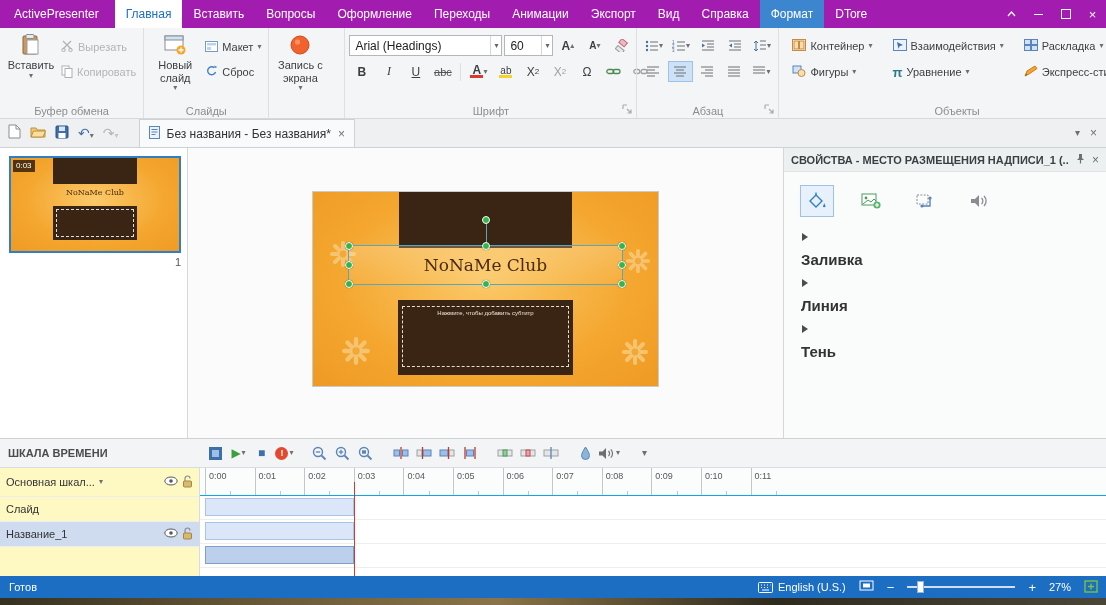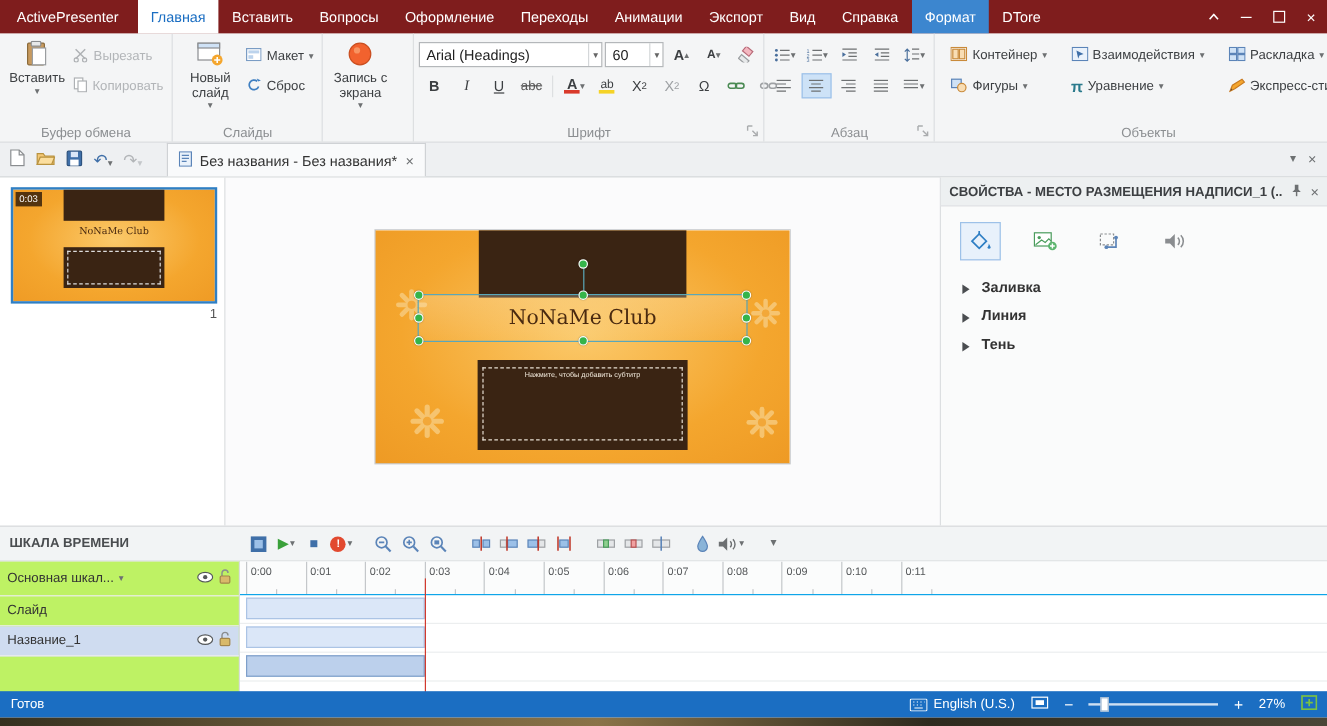--- a/index.html
+++ b/index.html
@@ -1,20 +1,20 @@
 <!DOCTYPE html>
 <html><head>
 <meta charset="utf-8">
 <style>
   html,body{margin:0;padding:0;background:#444;}
   #app{position:relative;width:1106px;height:605px;background:#fff;overflow:hidden;
        font-family:"Liberation Sans","DejaVu Sans",sans-serif;font-size:12px;color:#333;}
 
   
-  .titlebar{position:absolute;top:0;left:0;right:0;height:28px;background:#7f1d1d;display:flex;align-items:stretch;color:#fff;}
+  .titlebar{position:absolute;top:0;left:0;right:0;height:28px;background:#a21caf;display:flex;align-items:stretch;color:#fff;}
   .app-name{display:flex;align-items:center;padding:0 16px 0 14px;font-size:12px;}
   .titletabs{display:flex;}
   .titletab{display:flex;align-items:center;padding:0 11px;font-size:12px;cursor:default;white-space:nowrap;}
   .titletab.active{background:#fff;color:#1b6ec2;}
   .titletab.contextual{background:#3c86cf;}
   .win-controls{margin-left:auto;display:flex;}
   .win-btn{width:27px;display:flex;align-items:center;justify-content:center;font-size:13px;}
   .min-glyph{width:9px;height:1px;background:#fff;display:block;}
   .max-glyph{width:8px;height:8px;border:1px solid #fff;display:block;}
 
@@ -77,30 +77,30 @@
   .rot-line{position:absolute;left:50%;top:-26px;width:1px;height:26px;background:#5aa7b9;}
   .flower{position:absolute;opacity:.85;}
 
   
   .props{width:323px;border-left:1px solid #d5d8da;background:#fafbfb;display:flex;flex-direction:column;box-sizing:border-box;}
   .props-header{height:23px;background:#edf0f1;border-bottom:1px solid #e0e3e5;display:flex;align-items:center;gap:6px;padding:0 7px;}
   .props-title{flex:1;font-size:11px;font-weight:bold;color:#3c3f42;white-space:nowrap;overflow:hidden;}
   .props-tabs{display:flex;gap:20px;padding:13px 0 10px 16px;}
   .ptab{width:32px;height:30px;display:flex;align-items:center;justify-content:center;border:1px solid transparent;}
   .ptab.selected{border-color:#9dc1e8;background:#e8f1fb;}
-  .psec{display:flex;align-items:flex-end;gap:9px;padding:5px 0 5px 17px;font-size:12px;font-weight:bold;color:#333;}
+  .psec{display:flex;align-items:flex-start;gap:9px;padding:5px 0 5px 17px;font-size:15px;font-weight:bold;color:#333;flex-direction:column;}
 
   
   .timeline{position:absolute;top:438px;left:0;right:0;height:138px;background:#fff;border-top:1px solid #cfd2d5;box-sizing:border-box;}
   .tl-toolbar{height:28px;background:#f2f4f5;border-bottom:1px solid #d9dcde;display:flex;align-items:center;}
   .tl-title{width:196px;padding-left:8px;font-size:11px;font-weight:bold;color:#4a4d50;}
   .tbtn{height:22px;min-width:21px;display:inline-flex;align-items:center;justify-content:center;margin:0 1px;font-size:12px;gap:1px;}
   .tgap{width:12px;}
   .tl-body{display:flex;height:110px;}
-  .tl-left{width:200px;background:#bef264;border-right:1px solid #d9dcde;box-sizing:border-box;}
+  .tl-left{width:200px;background:#fef9c3;border-right:1px solid #d9dcde;box-sizing:border-box;}
   .lrow{display:flex;align-items:center;padding:0 6px;font-size:11px;border-bottom:1px solid #ededee;color:#333;gap:4px;}
   .lrow.h28{height:28px;}.lrow.h24{height:24px;}
   .lrow .sp{flex:1;}
   .lrow.selected{background:#cfdcf0;}
   .tl-grid{position:relative;flex:1;background:#fff;}
   .ruler{height:28px;border-bottom:1px solid #0ea5e9;display:flex;padding-left:5px;background:#fbfcfc;box-sizing:border-box;overflow:hidden;}
   .tick{width:49.6px;flex:none;font-size:9px;color:#55585a;border-left:1px solid #c4c7ca;padding:3px 0 0 3px;box-sizing:border-box;position:relative;}
   .tick::after{content:"";position:absolute;left:50%;bottom:0;height:4px;border-left:1px solid #c4c7ca;}
   .trackrow{height:24px;border-bottom:1px solid #eceeef;position:relative;box-sizing:border-box;}
   .bar{position:absolute;left:5px;top:2px;width:149px;height:18px;background:#dbe7f8;border:1px solid #abc4e5;box-sizing:border-box;}

